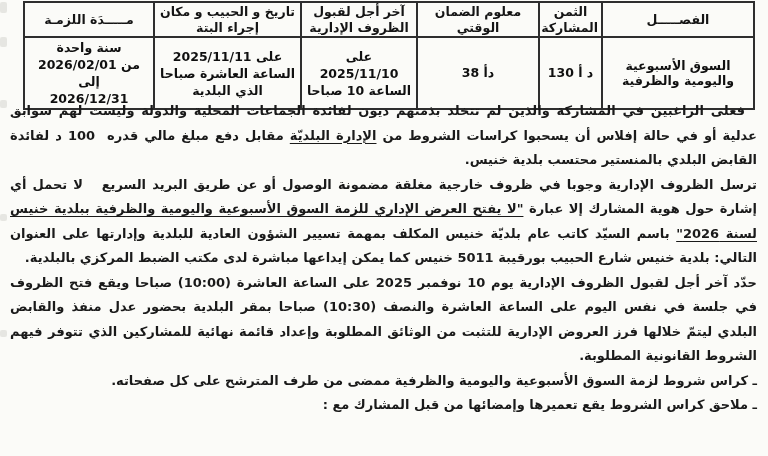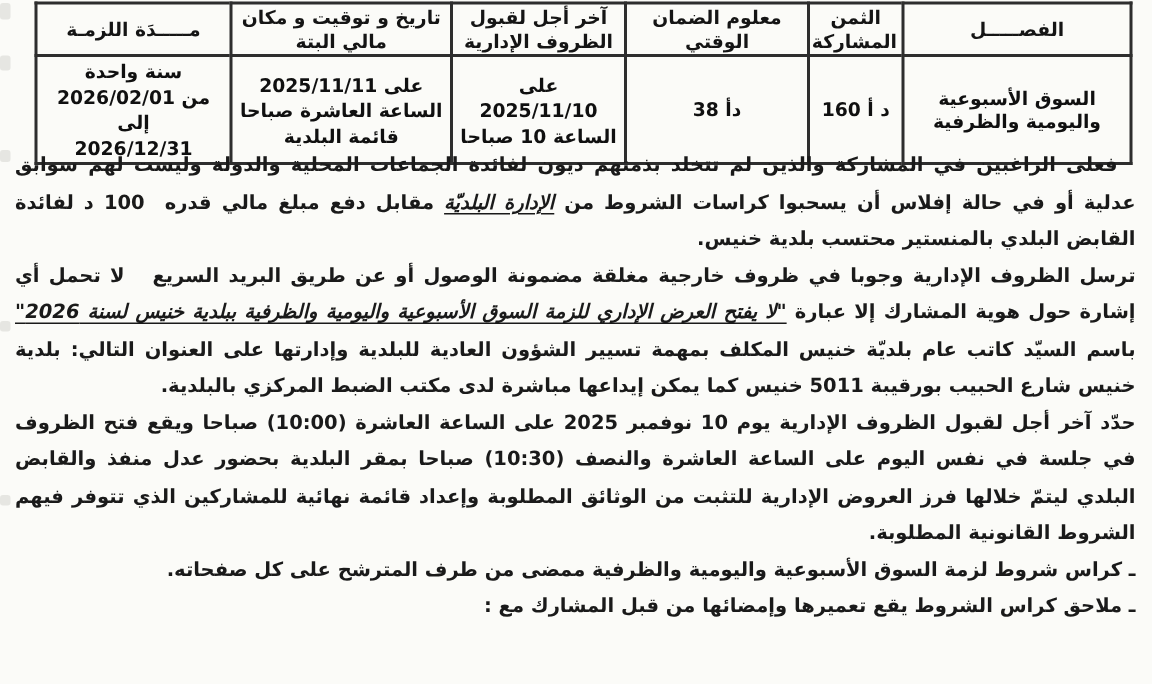--- a/index.html
+++ b/index.html
@@ -47,21 +47,21 @@
     top:99px;right:11px;left:10px;
     direction:rtl;
     font-size:13px;
     font-weight:bold;
     line-height:24.5px;
     color:#1a1a1a;
   }
   .doc-body .para{text-align:justify;text-align-last:right;margin:0;}
   .doc-body .indent{text-indent:12px;}
   .doc-body .dash{text-align:right;margin:0;}
-  .doc-body .u{text-decoration:underline;text-underline-offset:3px;text-decoration-thickness:1px;font-style:italic;}
+  .doc-body .u{text-decoration:underline;text-underline-offset:3px;text-decoration-thickness:1px;}
   
   .smudge{position:absolute;left:0;width:7px;background:#d6d6d0;opacity:.55;border-radius:2px;}
 </style>
 </head>
 <body>
 
 <div class="page">
 
   <table class="tender-table">
     <colgroup>
@@ -71,35 +71,35 @@
       <col style="width:116px">
         <col style="width:147px">
         <col style="width:130px">
     </colgroup>
     <tbody>
         <tr>
       <th>الفصـــــل</th>
       <th>الثمن المشاركة</th>
       <th>معلوم الضمان الوقتي</th>
       <th>آخر أجل لقبول الظروف الإدارية</th>
-      <th>تاريخ و توقيت و مكان مالي البتة</th>
+      <th>تاريخ و الحبيب و مكان إجراء البتة</th>
       <th>مـــــدَة اللزمـة</th>
     </tr>
     <tr>
       <td class="cell-chapter">السوق الأسبوعية واليومية والظرفية</td>
-      <td><span class="ltrnum">160 أ د</span></td>
+      <td><span class="ltrnum">130 أ د</span></td>
       <td><span class="ltrnum">38 أد</span></td>
       <td>
             <div class="cellline">على 2025/11/10</div>
             <div class="cellline">الساعة 10 صباحا</div>
           </td>
       <td>
             <div class="cellline">على 2025/11/11</div>
             <div class="cellline">الساعة العاشرة صباحا</div>
-            <div class="cellline">قائمة البلدية</div>
+            <div class="cellline">الذي البلدية</div>
           </td>
       <td>
             <div class="cellline">سنة واحدة</div>
             <div class="cellline">من 2026/02/01 إلى</div>
             <div class="cellline">2026/12/31</div>
           </td>
     </tr>
   </tbody>
     </table>
 

